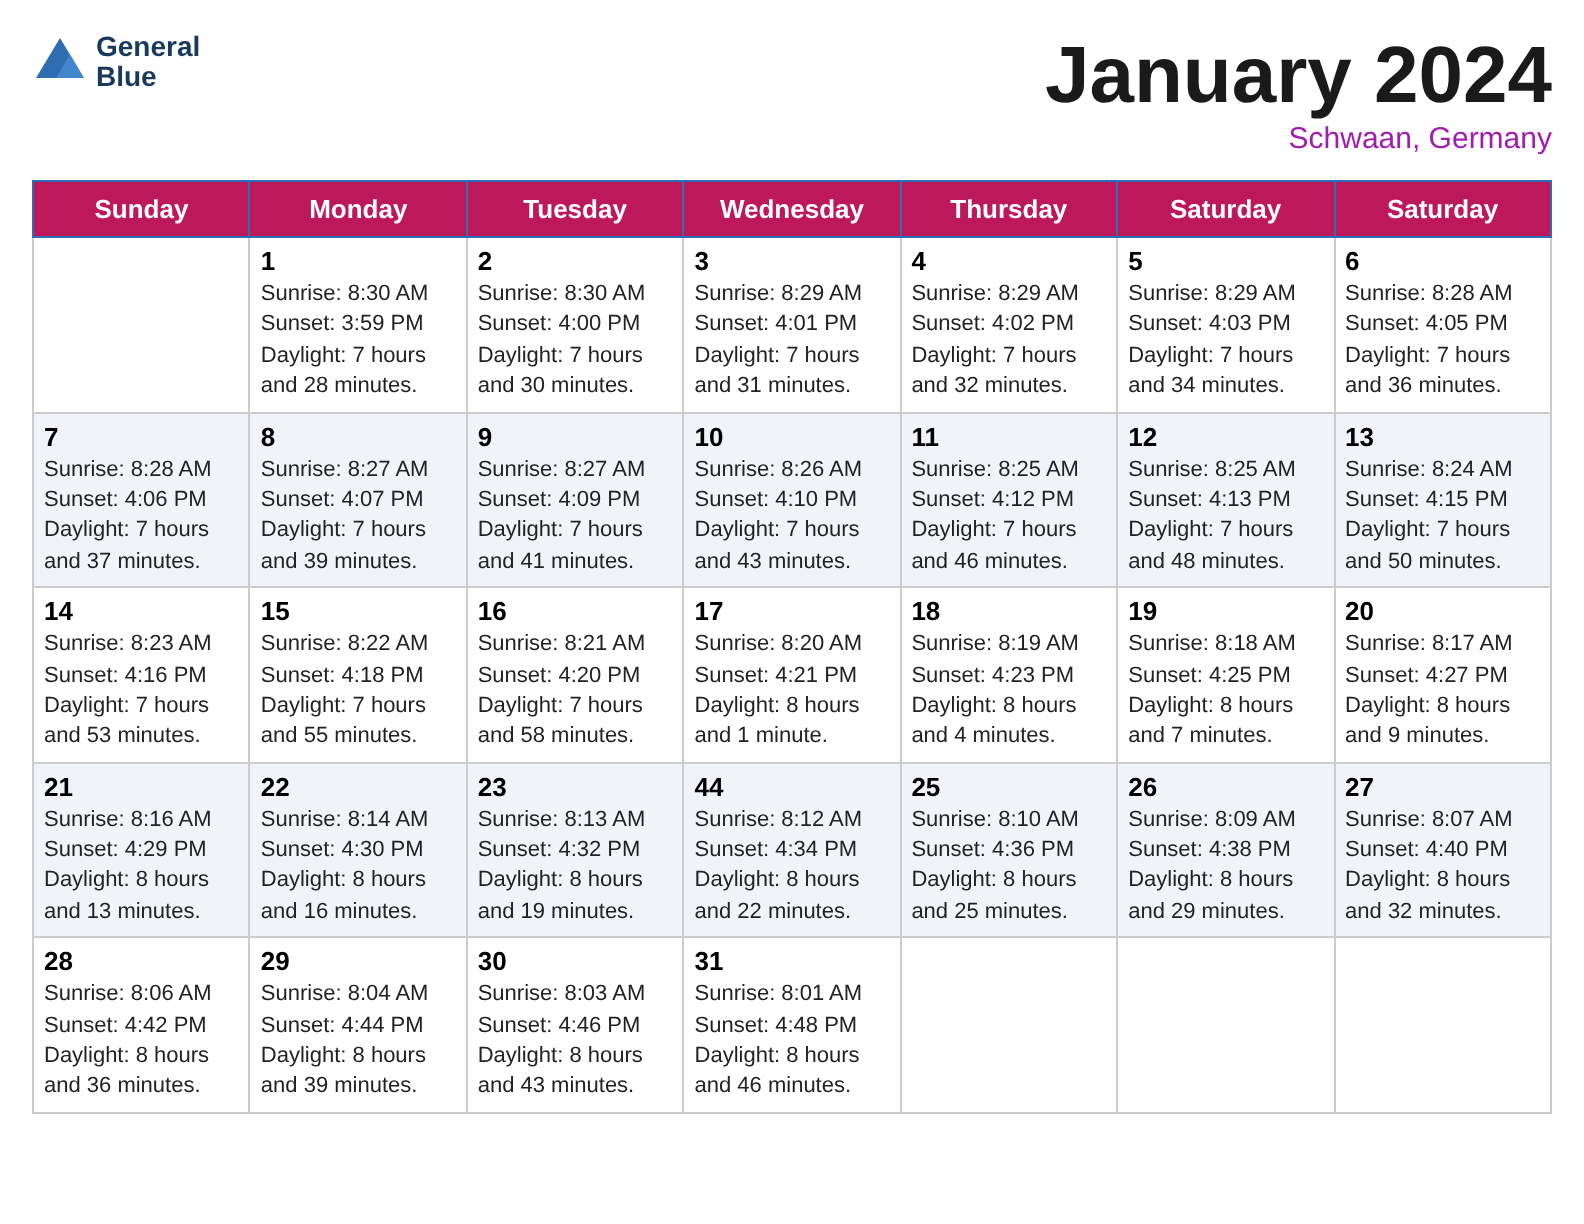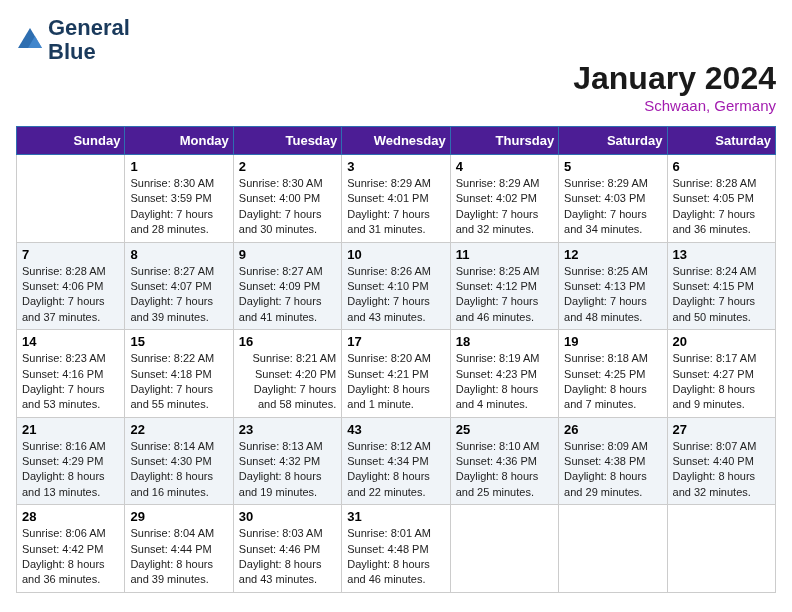--- a/index.html
+++ b/index.html
@@ -15,56 +15,55 @@
       justify-content: space-between;
       align-items: flex-start;
       margin-bottom: 12px;
     }
     .logo {
       display: flex;
       align-items: center;
       gap: 2px;
     }
     .logo-text {
-      font-size: 22px;
+      font-size: 14px;
       font-weight: bold;
       color: #1a3a5c;
       line-height: 1.1;
     }
     .logo-text span {
       display: block;
     }
     .logo-icon {
       width: 28px;
       height: 28px;
       margin-right: 2px;
     }
     .title-block {
       text-align: right;
     }
     .month-title {
-      font-size: 32px;
+      font-size: 40px;
       font-weight: bold;
       color: #1a1a1a;
-      margin-top: 44px;
     }
     .location {
       font-size: 15px;
       color: #a21caf;
     }
     table {
       width: 100%;
       border-collapse: collapse;
       font-size: 11px;
     }
     thead tr th {
-      background: #4c1d95;
+      background: #be185d;
       color: #fff;
       padding: 6px 4px;
-      text-align: right;
+      text-align: center;
       font-size: 13px;
       font-weight: bold;
       border: 1px solid #2e6eb0;
     }
     tbody tr td {
       border: 1px solid #ccc;
       vertical-align: top;
       padding: 4px 5px;
       width: 107px;
       height: 80px;
@@ -231,21 +230,21 @@
         </td>
         <td>
           <div class="day-num">15</div>
           <div class="day-info" style="white-space: pre-line;">Sunrise: 8:22 AM
 Sunset: 4:18 PM
 Daylight: 7 hours
 and 55 minutes.</div>
         </td>
         <td>
           <div class="day-num">16</div>
-          <div class="day-info" style="white-space: pre-line; text-align: right;">Sunrise: 8:21 AM
+          <div class="day-info" style="white-space: pre-line;">Sunrise: 8:21 AM
 Sunset: 4:20 PM
 Daylight: 7 hours
 and 58 minutes.</div>
         </td>
         <td>
           <div class="day-num">17</div>
           <div class="day-info" style="white-space: pre-line;">Sunrise: 8:20 AM
 Sunset: 4:21 PM
 Daylight: 8 hours
 and 1 minute.</div>
@@ -288,21 +287,21 @@
 and 16 minutes.</div>
         </td>
         <td>
           <div class="day-num">23</div>
           <div class="day-info" style="white-space: pre-line;">Sunrise: 8:13 AM
 Sunset: 4:32 PM
 Daylight: 8 hours
 and 19 minutes.</div>
         </td>
         <td>
-          <div class="day-num">43</div>
+          <div class="day-num">44</div>
           <div class="day-info" style="white-space: pre-line;">Sunrise: 8:12 AM
 Sunset: 4:34 PM
 Daylight: 8 hours
 and 22 minutes.</div>
         </td>
         <td>
           <div class="day-num">25</div>
           <div class="day-info" style="white-space: pre-line;">Sunrise: 8:10 AM
 Sunset: 4:36 PM
 Daylight: 8 hours

